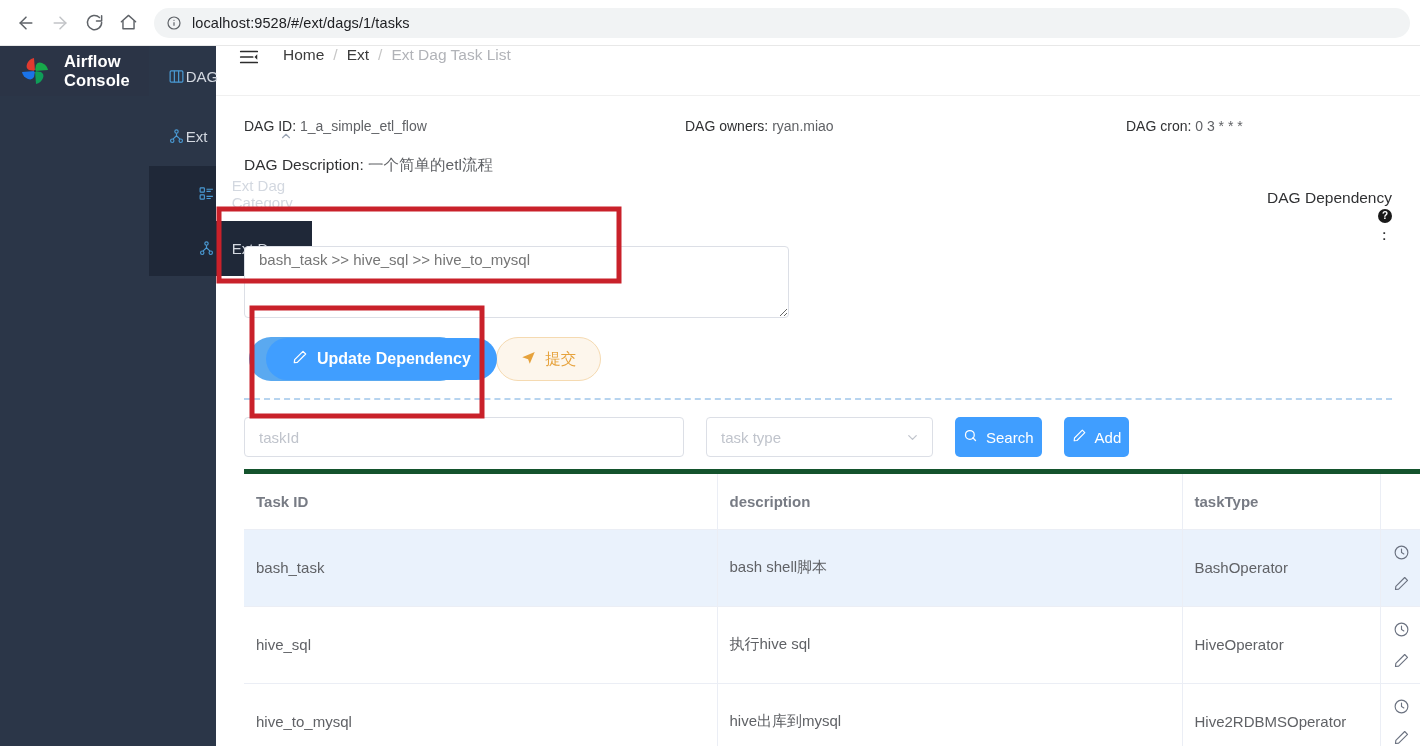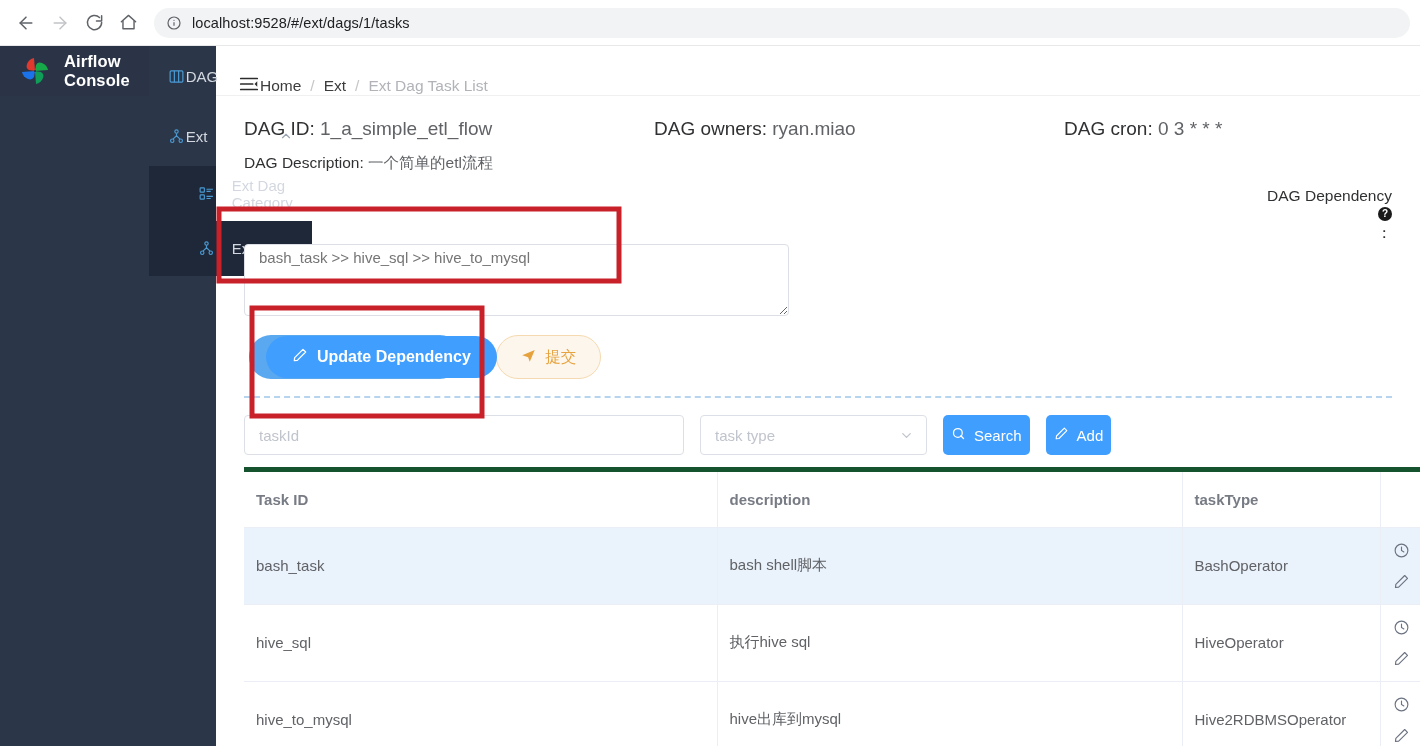--- a/index.html
+++ b/index.html
@@ -124,22 +124,23 @@
     flex: 1 1 auto;
     display: flex;
     flex-direction: column;
     min-width: 0;
     background: #ffffff;
   }
   .topbar {
     height: 50px;
     flex: 0 0 50px;
     display: flex;
-    align-items: flex-end;
+    align-items: flex-start;
     padding: 0 22px;
+    gap: 23px;
     background: #ffffff;
     border-bottom: 1px solid #f0f0f0;
   }
   .hamburger {
     width: 22px; height: 22px;
     color: #2c2c2c;
     flex: 0 0 auto;
   }
   .breadcrumb {
     display: flex; align-items: center;
@@ -152,23 +153,24 @@
 
   
   .content {
     flex: 1 1 auto;
     padding: 22px 28px 0 28px;
     overflow: hidden;
     position: relative;
   }
   .info-grid {
     display: flex;
-    font-size: 19px;
+    font-size: 14px;
     color: #303133;
-    margin-bottom: 13px;
+    margin-bottom: 21px;
+    gap: 31px;
   }
   .info-cell { flex: 0 0 auto; }
   .info-cell.c1 { width: 410px; }
   .info-cell.c2 { width: 410px; }
   .info-label { color: #303133; }
   .info-value { color: #606266; }
   .info-row2 {
     font-size: 15.5px;
     color: #303133;
     margin-bottom: 13px;
@@ -261,21 +263,21 @@
   .dashed-divider {
     border-top: 2px dashed #b7d4ef;
     margin-top: 17px;
     width: 100%;
   }
 
   
   .search-row {
     display: flex;
     align-items: center;
-    gap: 16px;
+    gap: 22px;
     margin-top: 17px;
   }
   .input-text {
     width: 440px;
     height: 40px;
     border: 1px solid #dcdfe6;
     border-radius: 4px;
     padding: 0 14px;
     font-size: 15px;
     color: #606266;

